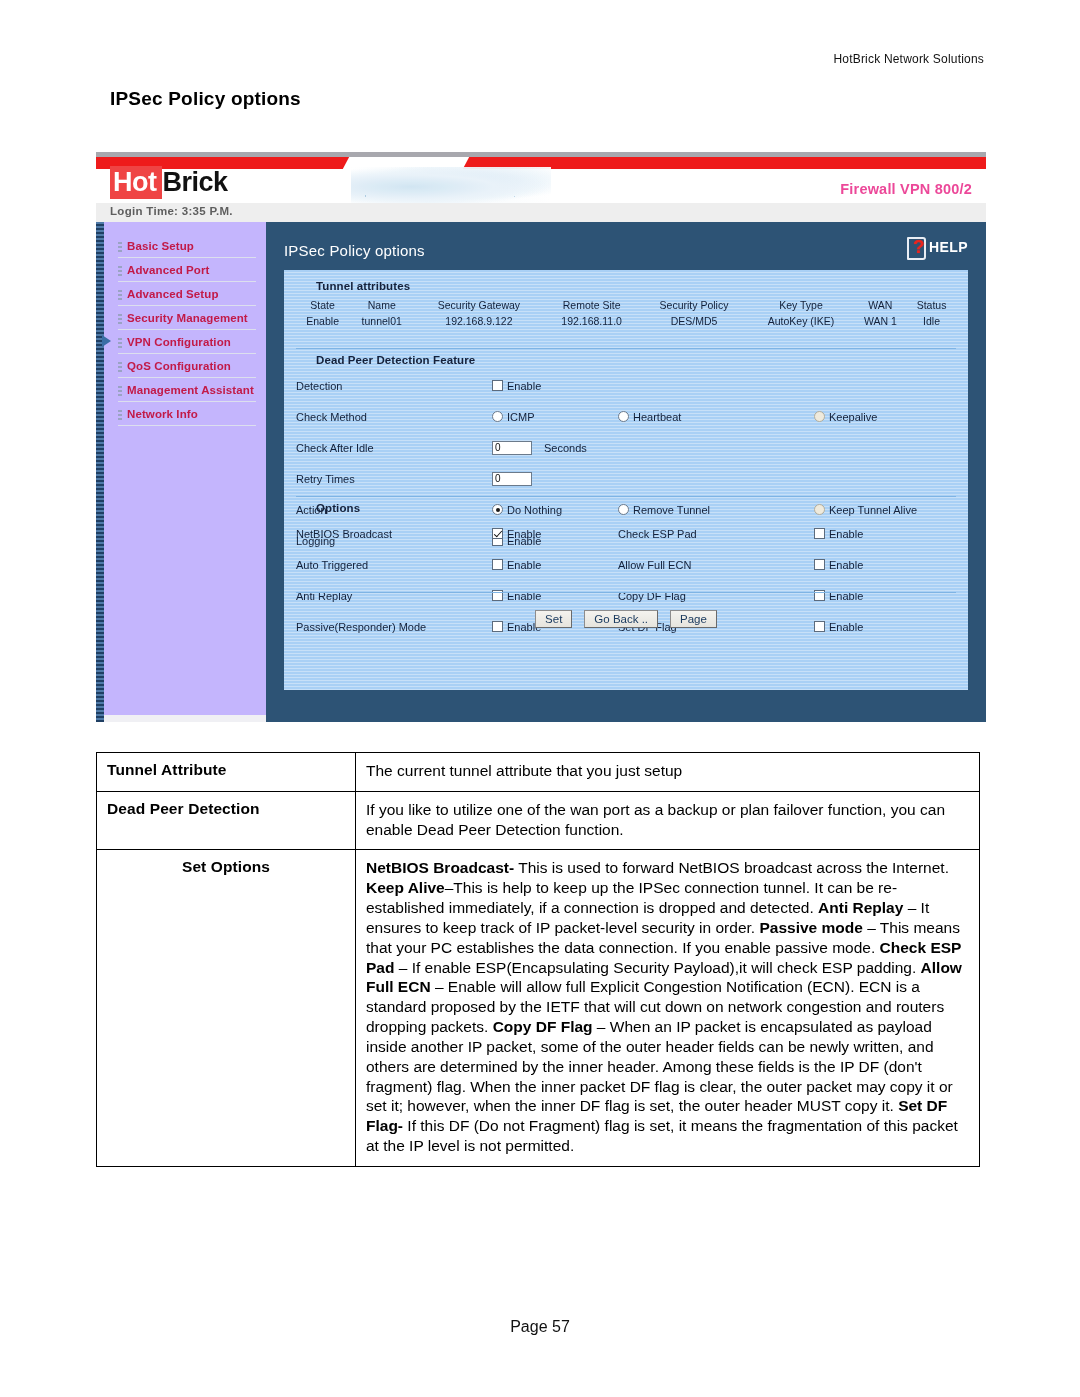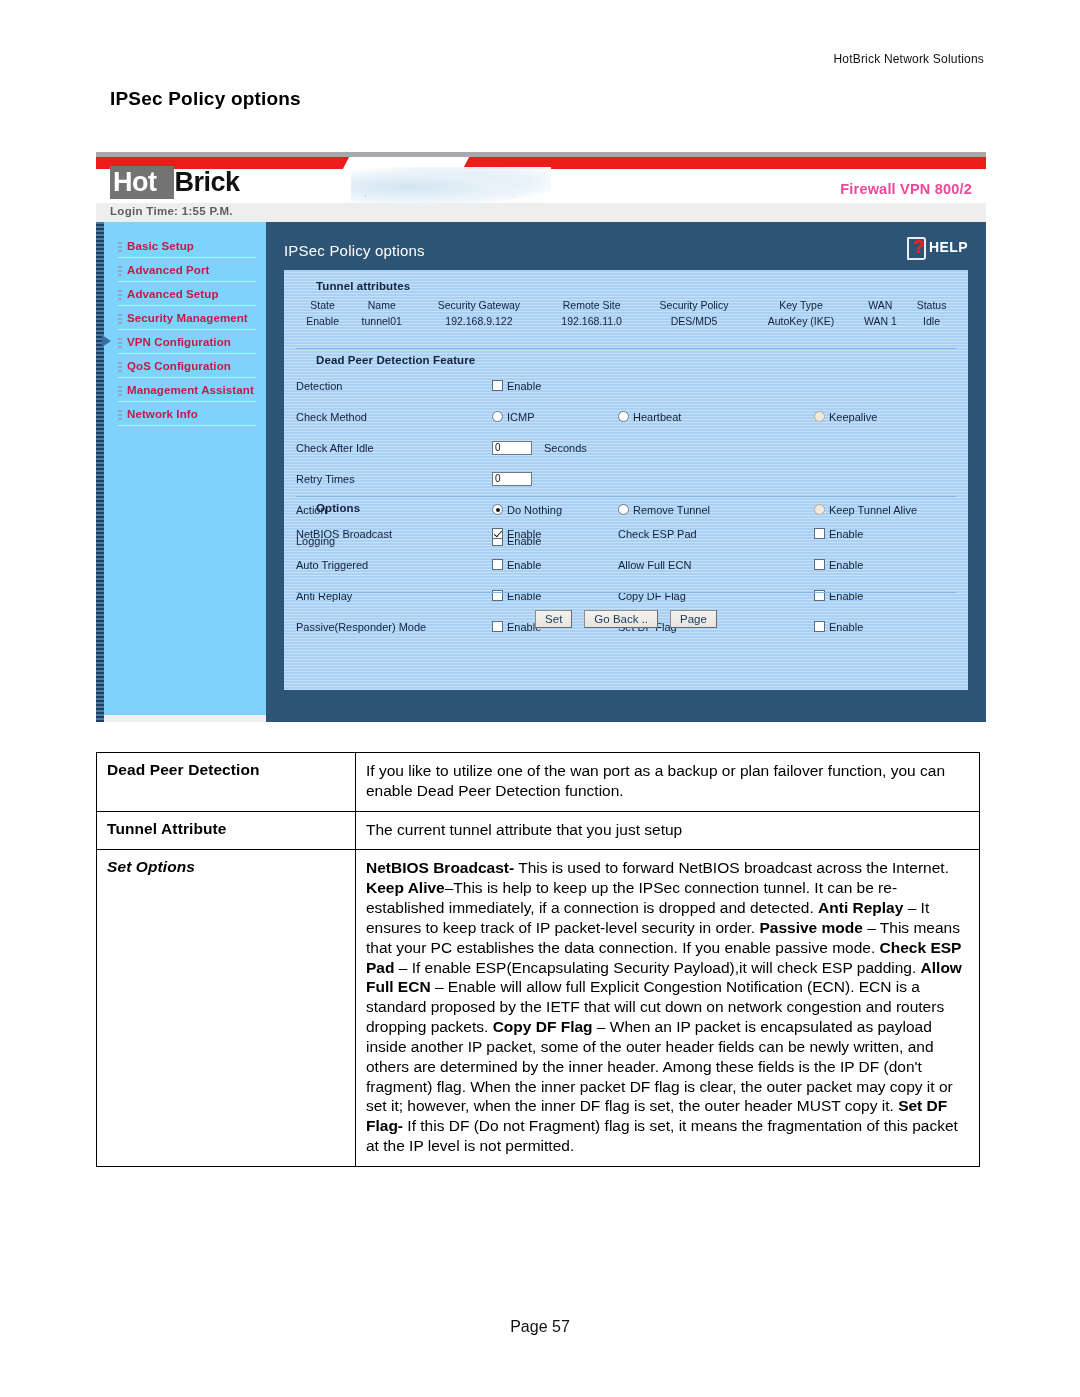--- a/index.html
+++ b/index.html
@@ -92,23 +92,23 @@
   }
   .logo {
     position: absolute;
     left: 14px; top: 12px;
     font-size: 27px;
     font-weight: bold;
     letter-spacing: -0.5px;
     line-height: 1;
   }
   .logo .hot {
-    background: #737373;
+    background: #ef4444;
     color: #ffffff;
-    padding: 1px 18px 2px 3px;
+    padding: 1px 6px 2px 3px;
   }
   .logo .brick { color: #111111; }
   .model {
     position: absolute;
     right: 14px;
     top: 24px;
     font-size: 14.5px;
     font-weight: bold;
     color: #ec4899;
     letter-spacing: 0.2px;
@@ -138,21 +138,21 @@
     left: 0; top: 0;
     width: 8px; height: 500px;
     background:
       repeating-linear-gradient(0deg, #1f3f63 0 2px, #4f7aa8 2px 4px),
       #2c5580;
   }
   .sidebar {
     position: absolute;
     left: 8px; top: 0;
     width: 162px; height: 493px;
-    background: #7dd3fc;
+    background: #c4b5fd;
     text-decoration: underline;
   }
   .nav {
     position: absolute;
     left: 0; top: 12px;
     width: 162px;
   }
   .nav-item {
     position: relative;
     height: 23px;
@@ -391,21 +391,21 @@
     border: 1.2px solid #000;
     vertical-align: top;
     padding: 8px 10px 10px 10px;
   }
   .desc .k {
     width: 238px;
     font-size: 15.5px;
     font-weight: bold;
     letter-spacing: 0.1px;
   }
-  .desc .k.center { text-align: left; font-style: italic; }
+  .desc .k.center { text-align: center; }
   .desc .v {
     font-size: 15.5px;
     line-height: 1.28;
   }
   .desc .v b { font-weight: bold; }
 
   .pagenum {
     position: absolute;
     left: 0; right: 0;
     top: 1318px;
@@ -426,21 +426,21 @@
   <div class="brandbar">
     <div class="redband"></div>
     <div class="globe"></div>
     <div class="logo">
       <span class="hot">Hot</span><span class="brick">Brick</span>
     </div>
     <div class="model">Firewall VPN 800/2</div>
   </div>
 
   <div class="loginbar">
-    <div class="lt">Login Time: 1:55 P.M.</div>
+    <div class="lt">Login Time: 3:35 P.M.</div>
   </div>
 
   <div class="shot-body">
     <div class="edge-strip"></div>
 
     <div class="sidebar">
       <div class="nav" id="nav">
           <div class="nav-item">
             <span class="dots"></span>
             <span class="lbl">Basic Setup</span>
@@ -659,26 +659,26 @@
             <button class="btn">Page</button>
           </div>
       </div>
     </div>
   </div>
 </div>
 
 <table class="desc">
   <tbody id="desc-body">
       <tr>
+        <td class="k">Tunnel Attribute</td>
+        <td class="v">The current tunnel attribute that you just setup</td>
+      </tr>
+      <tr>
         <td class="k">Dead Peer Detection</td>
         <td class="v">If you like to utilize one of the wan port as a backup or plan failover function, you can enable Dead Peer Detection function.</td>
-      </tr>
-      <tr>
-        <td class="k">Tunnel Attribute</td>
-        <td class="v">The current tunnel attribute that you just setup</td>
       </tr>
       <tr>
         <td class="k center">Set Options</td>
         <td class="v"><b>NetBIOS Broadcast-</b> This is used to forward NetBIOS broadcast across the Internet. <b>Keep Alive</b>–This is help to keep up the IPSec connection tunnel. It can be re-established immediately, if a connection is dropped and detected. <b>Anti Replay</b> – It ensures to keep track of IP packet-level security in order. <b>Passive mode</b> – This means that your PC establishes the data connection. If you enable passive mode. <b>Check ESP Pad</b> – If enable ESP(Encapsulating Security Payload),it will check ESP padding. <b>Allow Full ECN</b> – Enable will allow full Explicit Congestion Notification (ECN). ECN is a standard proposed by the IETF that will cut down on network congestion and routers dropping packets. <b>Copy DF Flag</b> – When an IP packet is encapsulated as payload inside another IP packet, some of the outer header fields can be newly written, and others are determined by the inner header. Among these fields is the IP DF (don't fragment) flag. When the inner packet DF flag is clear, the outer packet may copy it or set it; however, when the inner DF flag is set, the outer header MUST copy it. <b>Set DF Flag-</b> If this DF (Do not Fragment) flag is set, it means the fragmentation of this packet at the IP level is not permitted.</td>
       </tr>
     </tbody>
 </table>
 
 <div class="pagenum">Page 57</div>
 

